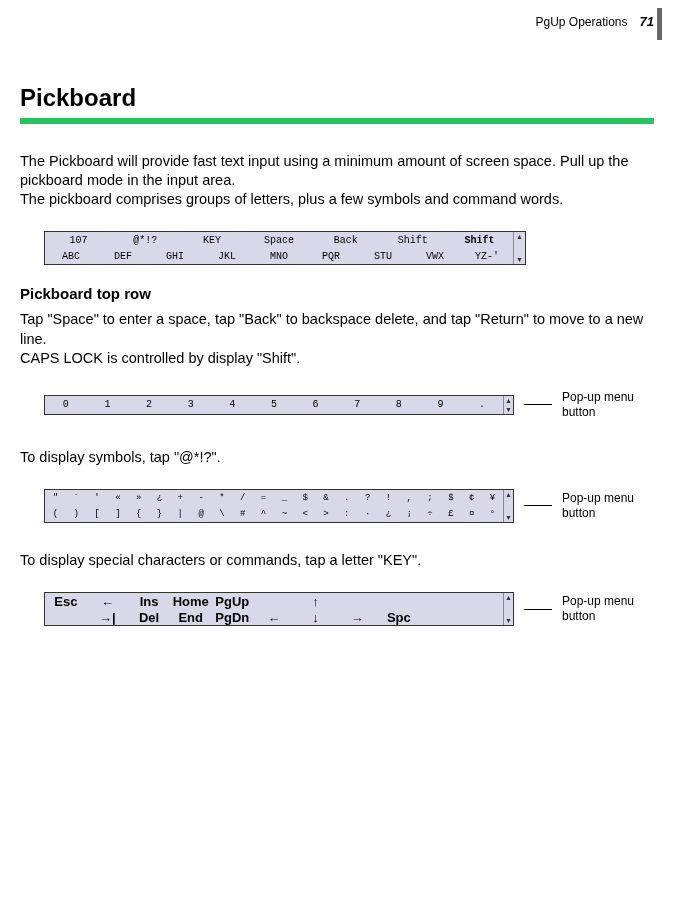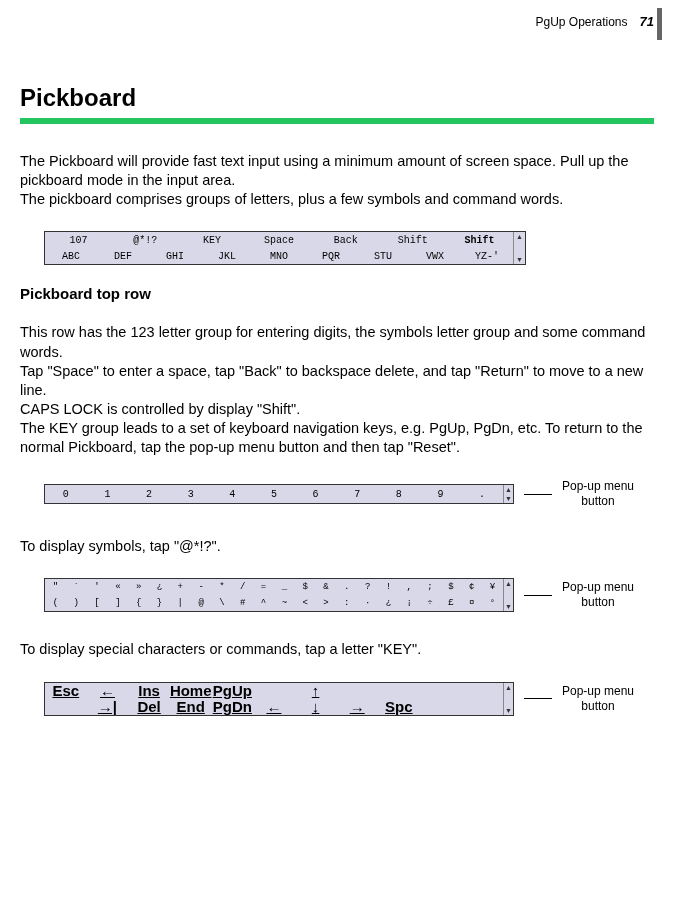--- a/index.html
+++ b/index.html
@@ -39,21 +39,21 @@
       font-size: 24px;
       font-weight: bold;
       padding-bottom: 6px;
       border-bottom: 6px solid #22c55e;
       margin-bottom: 28px;
     }
     h2 {
       font-size: 15px;
       font-weight: bold;
       margin-top: 20px;
-      margin-bottom: 21px;
+      margin-bottom: 8px;
     }
     .para {
       font-size: 14.5px;
       line-height: 1.32;
       margin-bottom: 0;
     }
     .block { margin-bottom: 22px; }
     .fig-wrap {
       display: flex;
       align-items: center;
@@ -81,21 +81,21 @@
       text-align: center;
       white-space: pre;
       color: #000;
     }
     .kb1 .kb-cell { width: 52px; }
     .kb2 { width: 470px; }
     .kb2 .kb-cell { width: 47px; }
     .kb3 { width: 470px; }
     .kb3 .kb-cell { width: 17.5px; font-size: 9px; }
     .kb4 { width: 470px; }
-    .kb4 .kb-cell { width: 42px; font-size: 15px; text-decoration: underline; }
+    .kb4 .kb-cell { width: 42px; font-size: 13px; }
     .kb-thumb {
       width: 12px;
       background: #d8d8e8;
       border-left: 1px solid #888;
       display: flex;
       flex-direction: column;
       justify-content: space-between;
       align-items: center;
       padding: 1px 0;
     }
@@ -107,21 +107,20 @@
     .callout-line {
       width: 28px;
       height: 1px;
       background: #000;
       margin-top: 0;
     }
     .callout-text {
       font-size: 12px;
       line-height: 1.25;
       white-space: pre-line;
-      text-align: center;
     }
     .kb-arrow {
       font-family: Arial, sans-serif;
       font-weight: bold;
     }
   </style>
 </head>
 <body>
 
 <div class="header">
@@ -166,24 +165,22 @@
         <div class="kb-thumb">
           <span class="kb-thumb-tri">▲</span>
           <span class="kb-thumb-tri">▼</span>
         </div>
       </div>
     </div>
   </div>
 
   <h2>Pickboard top row</h2>
   <div class="block">
-    <p class="para">This row has the 123 letter group for entering digits, the symbols letter group and some command words.</p>
     <p class="para">Tap "Space" to enter a space, tap "Back" to backspace delete, and tap "Return" to move to a new line.</p>
     <p class="para">CAPS LOCK is controlled by display "Shift".</p>
-    <p class="para">The KEY group leads to a set of keyboard navigation keys, e.g. PgUp, PgDn, etc. To return to the normal Pickboard, tap the pop-up menu button and then tap "Reset".</p>
   </div>
 
 
   <div class="fig-wrap">
     <div class="keyboard kb2">
       <div class="kb-inner">
         <div class="kb-cells">
           <div class="kb-row single" id="kb2r1">
               <div class="kb-cell" style="width: 41.6364px;">0</div>
               <div class="kb-cell" style="width: 41.6364px;">1</div>

